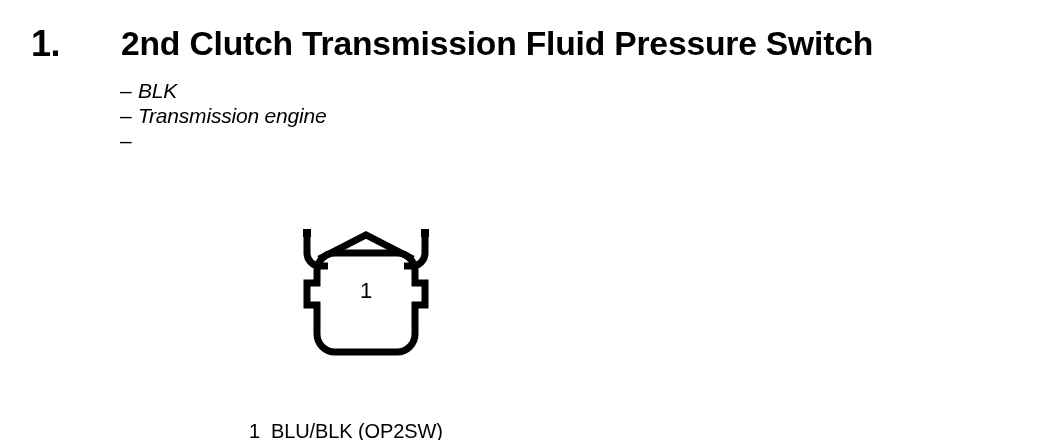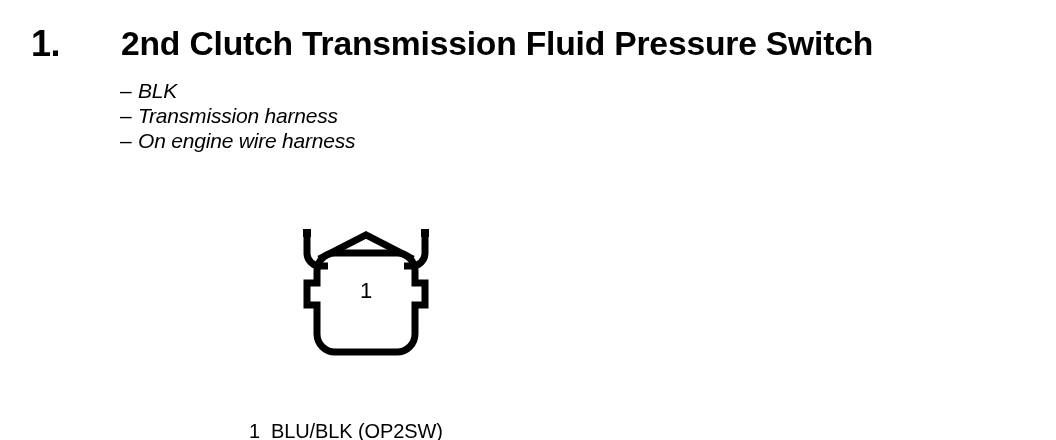--- a/index.html
+++ b/index.html
@@ -122,26 +122,25 @@
 
   <div id="attribute-list">
 
     <div class="attr-row">
       <span class="attr-dash">–</span>
       <span class="attr-text">BLK</span>
     </div>
 
     <div class="attr-row">
       <span class="attr-dash">–</span>
-      <span class="attr-text">Transmission harness</span>
+      <span class="attr-text">Transmission engine</span>
     </div>
 
     <div class="attr-row">
       <span class="attr-dash">–</span>
-      <span class="attr-text">On engine wire harness</span>
     </div>
 
   </div>
 
   <div id="connector-diagram">
     <svg id="connector-svg" viewBox="0 0 148 136" aria-hidden="true">
       <g fill="none" stroke="#000000" stroke-width="7" stroke-linecap="butt" stroke-linejoin="miter">
 
         <path d="M 25 47
                  a 18 18 0 0 1 18 -18

